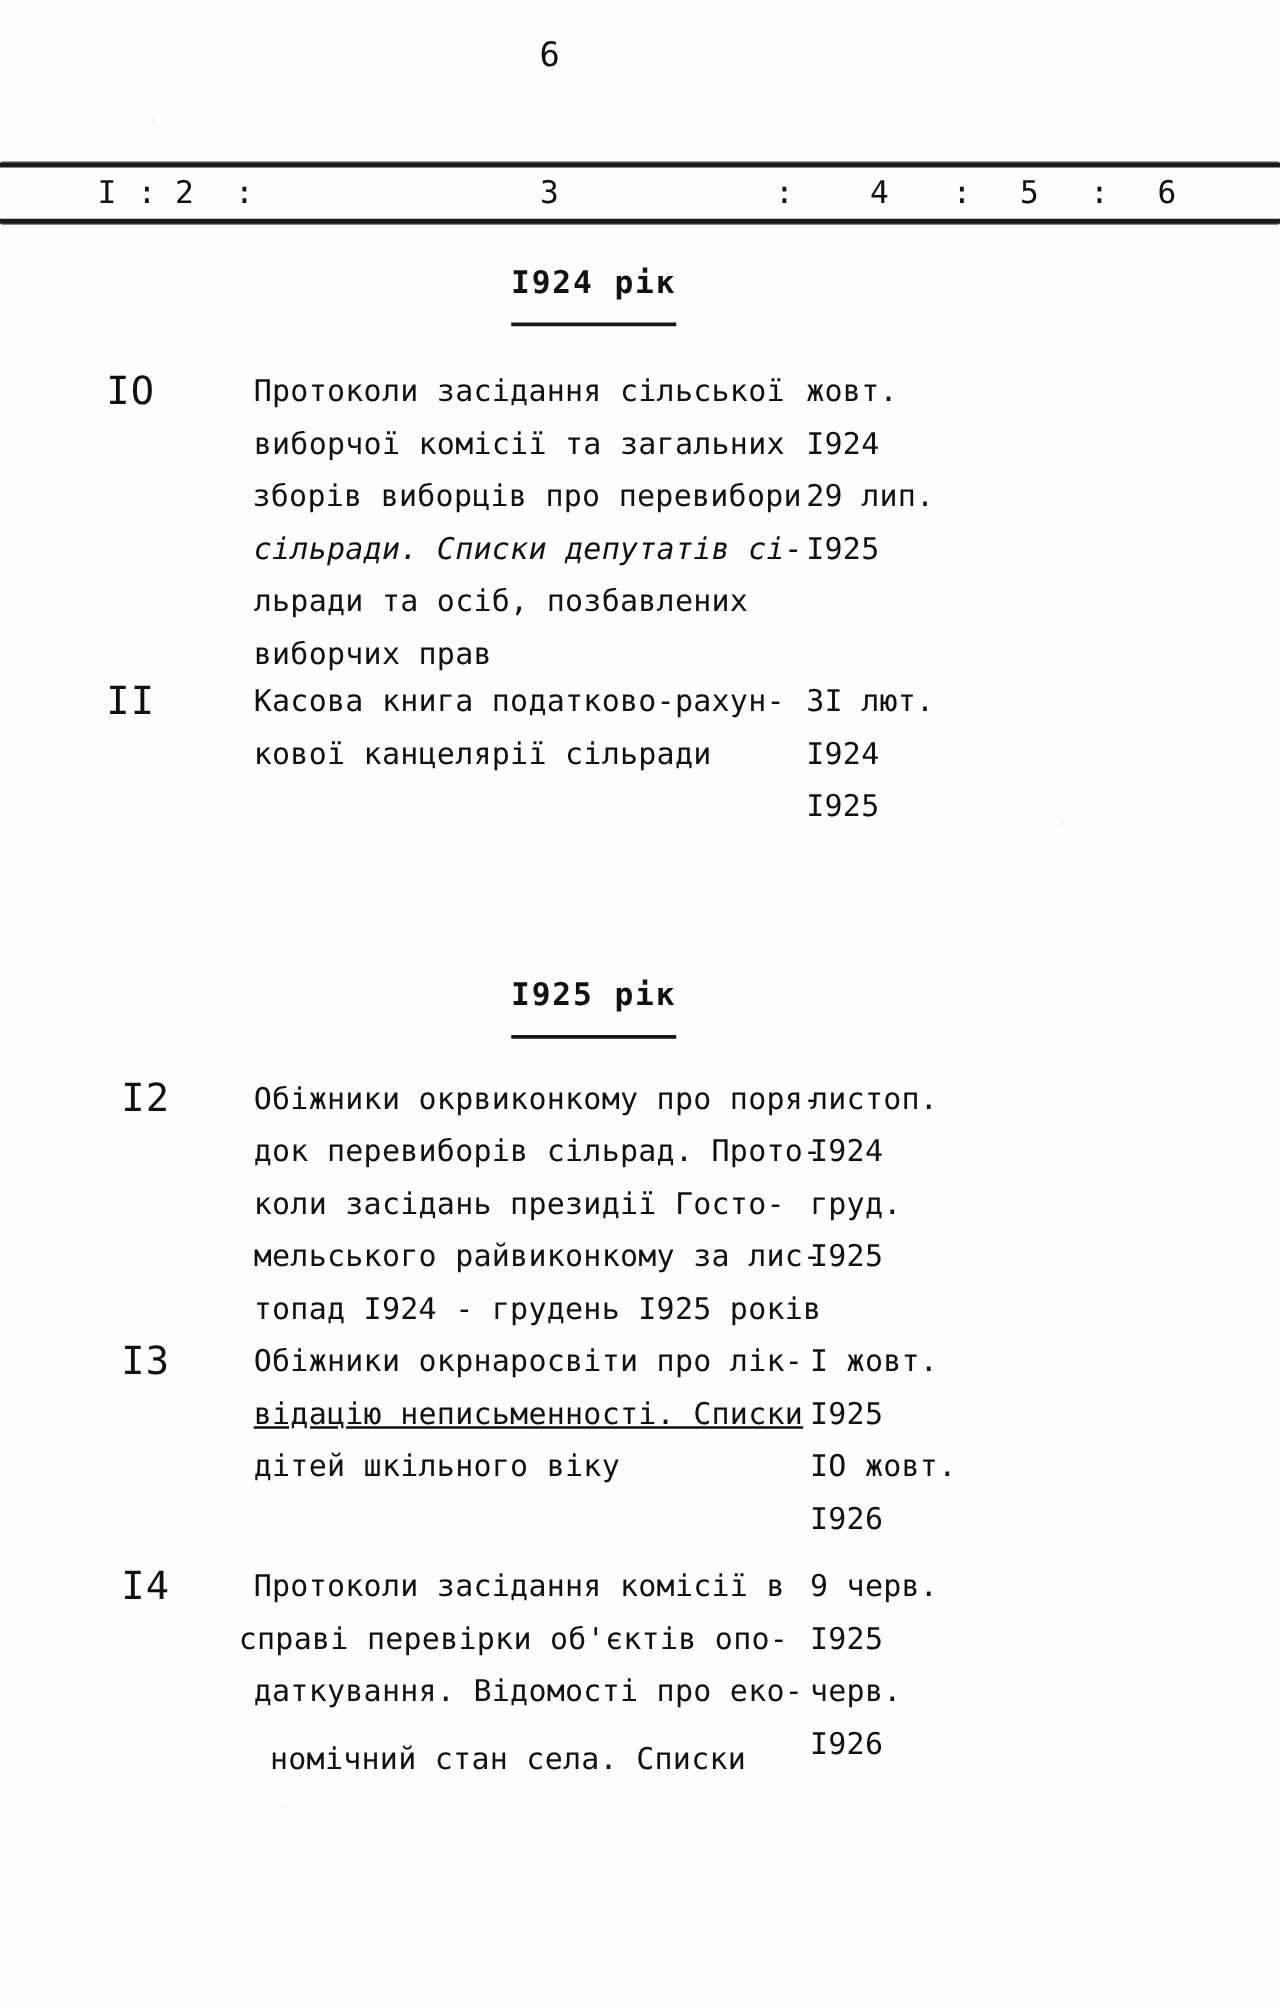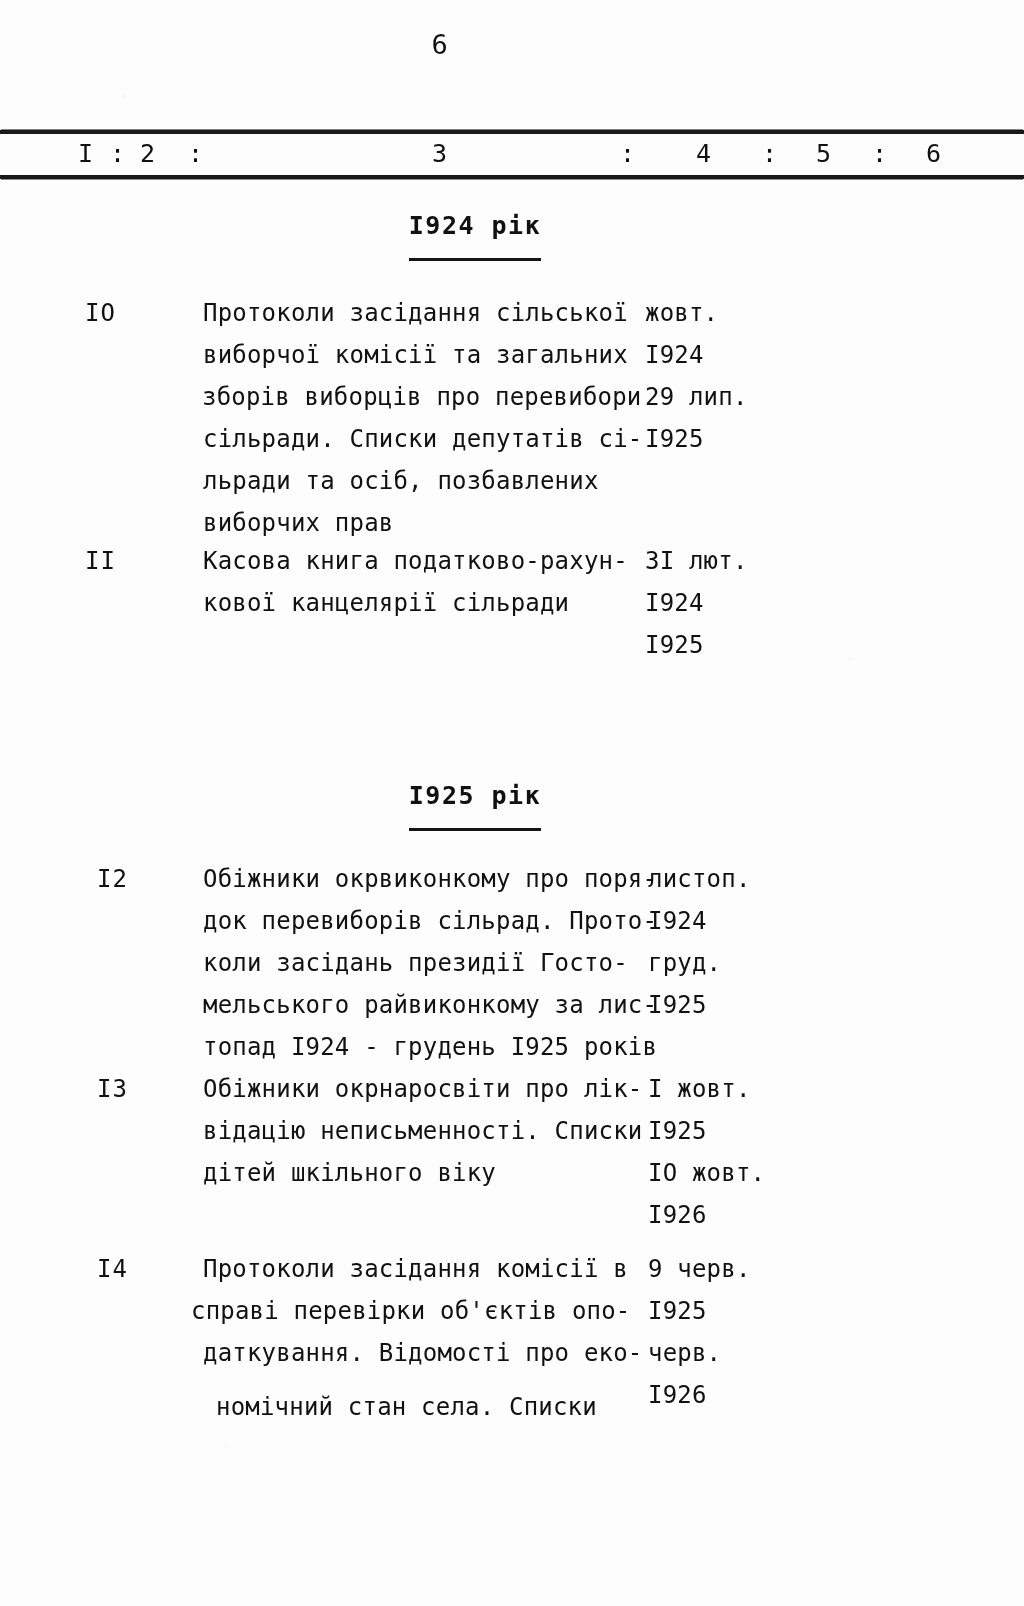--- a/index.html
+++ b/index.html
@@ -103,21 +103,21 @@
 
   
   .entry {
     position: absolute;
     left: 0;
     width: 1024px;
   }
   .entry-number {
     position: absolute;
     top: 0;
-    font-size: 24px;
+    font-size: 31px;
     line-height: 42px;
     letter-spacing: 1px;
     white-space: pre;
   }
   .entry-lines {
     position: absolute;
     top: 0;
   }
   .entry-line {
     position: relative;
@@ -165,21 +165,21 @@
   </div>
 
   <div id="sections-root">
       <div class="year-heading" style="top: 210px;"><span class="ul">I924 рiк</span></div>
       <div class="entry" style="top: 292px;">
         <div class="entry-number" style="left: 85px;">IO</div>
         <div class="entry-lines" style="left: 0px;">
           <div class="entry-line"><span class="line-text" style="left: 203px;">Протоколи засідання сільської</span><span class="line-date" style="left: 645px;">жовт.</span></div>
           <div class="entry-line"><span class="line-text" style="left: 203px;">виборчої комісії та загальних</span><span class="line-date" style="left: 645px;">I924</span></div>
           <div class="entry-line"><span class="line-text" style="left: 202px;">зборів виборців про перевибори</span><span class="line-date" style="left: 645px;">29 лип.</span></div>
-          <div class="entry-line"><span class="line-text" style="left: 203px;">сільради. Списки депутатів сі-</span><span class="line-date" style="left: 645px;">I925</span></div>
+          <div class="entry-line"><span class="line-text" style="left: 203px; font-style: italic;">сільради. Списки депутатів сі-</span><span class="line-date" style="left: 645px;">I925</span></div>
           <div class="entry-line"><span class="line-text" style="left: 203px;">льради та осіб, позбавлених</span><span class="line-date" style="left: 645px;"></span></div>
           <div class="entry-line"><span class="line-text" style="left: 203px;">виборчих прав</span><span class="line-date" style="left: 645px;"></span></div>
         </div>
       </div>
       <div class="entry" style="top: 540px;">
         <div class="entry-number" style="left: 85px;">II</div>
         <div class="entry-lines" style="left: 0px;">
           <div class="entry-line"><span class="line-text" style="left: 203px;">Касова книга податково-рахун-</span><span class="line-date" style="left: 645px;">ЗI лют.</span></div>
           <div class="entry-line"><span class="line-text" style="left: 203px;">кової канцелярії сільради</span><span class="line-date" style="left: 645px;">I924</span></div>
           <div class="entry-line"><span class="line-text" style="left: 203px;"></span><span class="line-date" style="left: 645px;">I925</span></div>
@@ -193,21 +193,21 @@
           <div class="entry-line"><span class="line-text" style="left: 203px;">док перевиборів сільрад. Прото-</span><span class="line-date" style="left: 648px;">I924</span></div>
           <div class="entry-line"><span class="line-text" style="left: 203px;">коли засідань президії Госто-</span><span class="line-date" style="left: 648px;">груд.</span></div>
           <div class="entry-line"><span class="line-text" style="left: 203px;">мельського райвиконкому за лис-</span><span class="line-date" style="left: 648px;">I925</span></div>
           <div class="entry-line"><span class="line-text" style="left: 203px;">топад I924 - грудень I925 років</span><span class="line-date" style="left: 648px;"></span></div>
         </div>
       </div>
       <div class="entry" style="top: 1068px;">
         <div class="entry-number" style="left: 97px;">I3</div>
         <div class="entry-lines" style="left: 0px;">
           <div class="entry-line"><span class="line-text" style="left: 203px;">Обіжники окрнаросвіти про лік-</span><span class="line-date" style="left: 648px;">I жовт.</span></div>
-          <div class="entry-line"><span class="line-text" style="left: 203px;">відацію неписьменності. Списки</span><span class="line-date" style="left: 648px;">I925</span></div>
+          <div class="entry-line"><span class="line-text" style="left: 203px; text-decoration: underline;">відацію неписьменності. Списки</span><span class="line-date" style="left: 648px;">I925</span></div>
           <div class="entry-line"><span class="line-text" style="left: 203px;">дітей шкільного віку</span><span class="line-date" style="left: 648px;">IO жовт.</span></div>
           <div class="entry-line"><span class="line-text" style="left: 203px;"></span><span class="line-date" style="left: 648px;">I926</span></div>
         </div>
       </div>
       <div class="entry" style="top: 1248px;">
         <div class="entry-number" style="left: 97px;">I4</div>
         <div class="entry-lines" style="left: 0px;">
           <div class="entry-line"><span class="line-text" style="left: 203px;">Протоколи засідання комісії в</span><span class="line-date" style="left: 648px;">9 черв.</span></div>
           <div class="entry-line"><span class="line-text" style="left: 191px;">справі перевірки об'єктів опо-</span><span class="line-date" style="left: 648px;">I925</span></div>
           <div class="entry-line"><span class="line-text" style="left: 203px;">даткування. Відомості про еко-</span><span class="line-date" style="left: 648px;">черв.</span></div>

